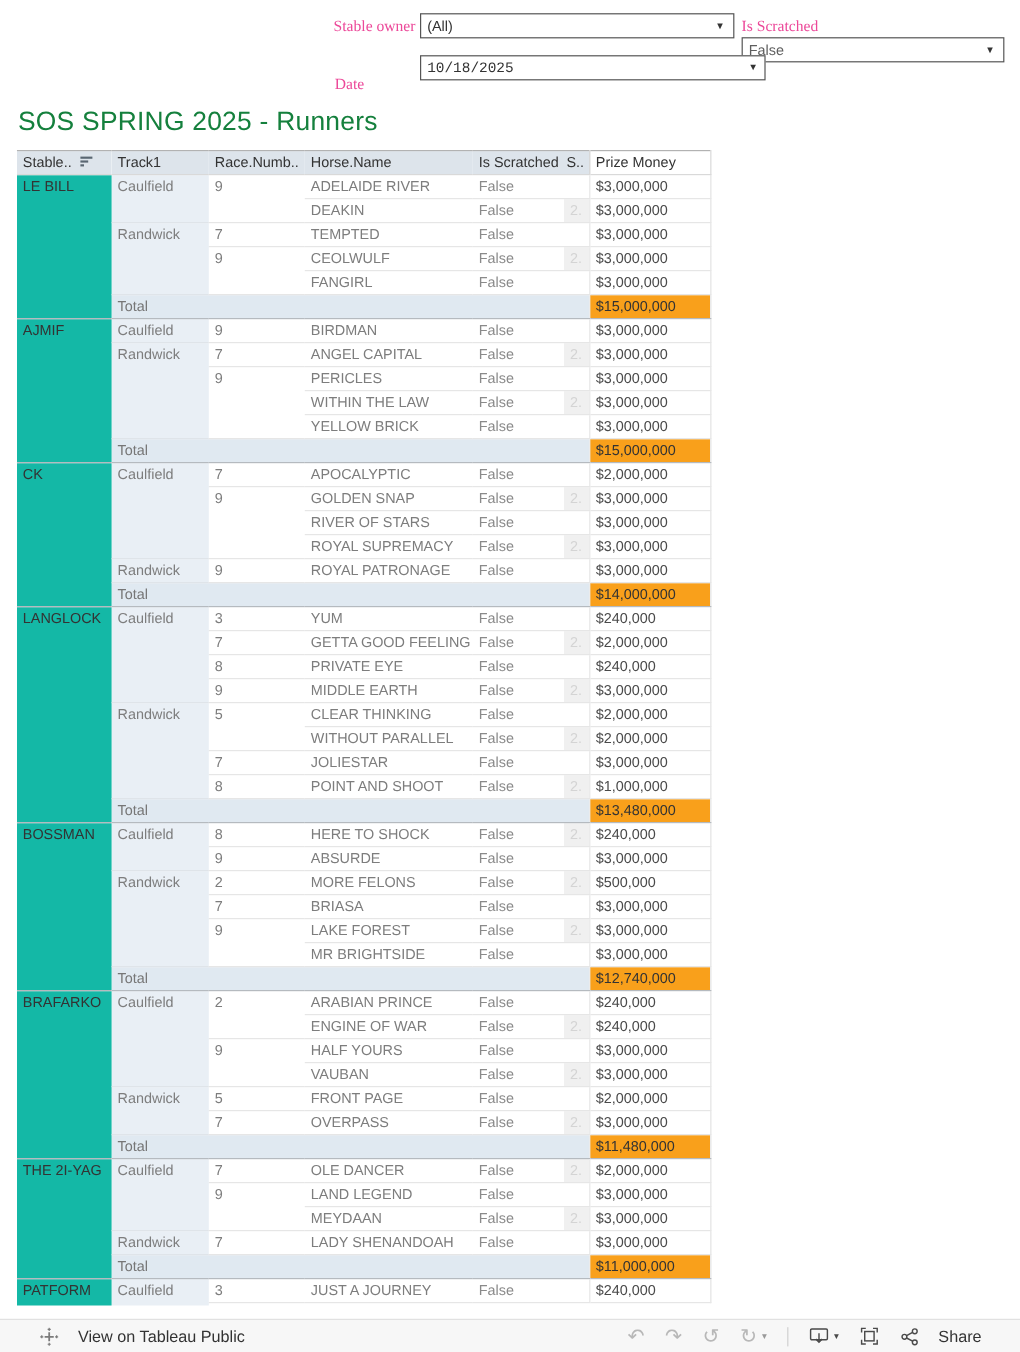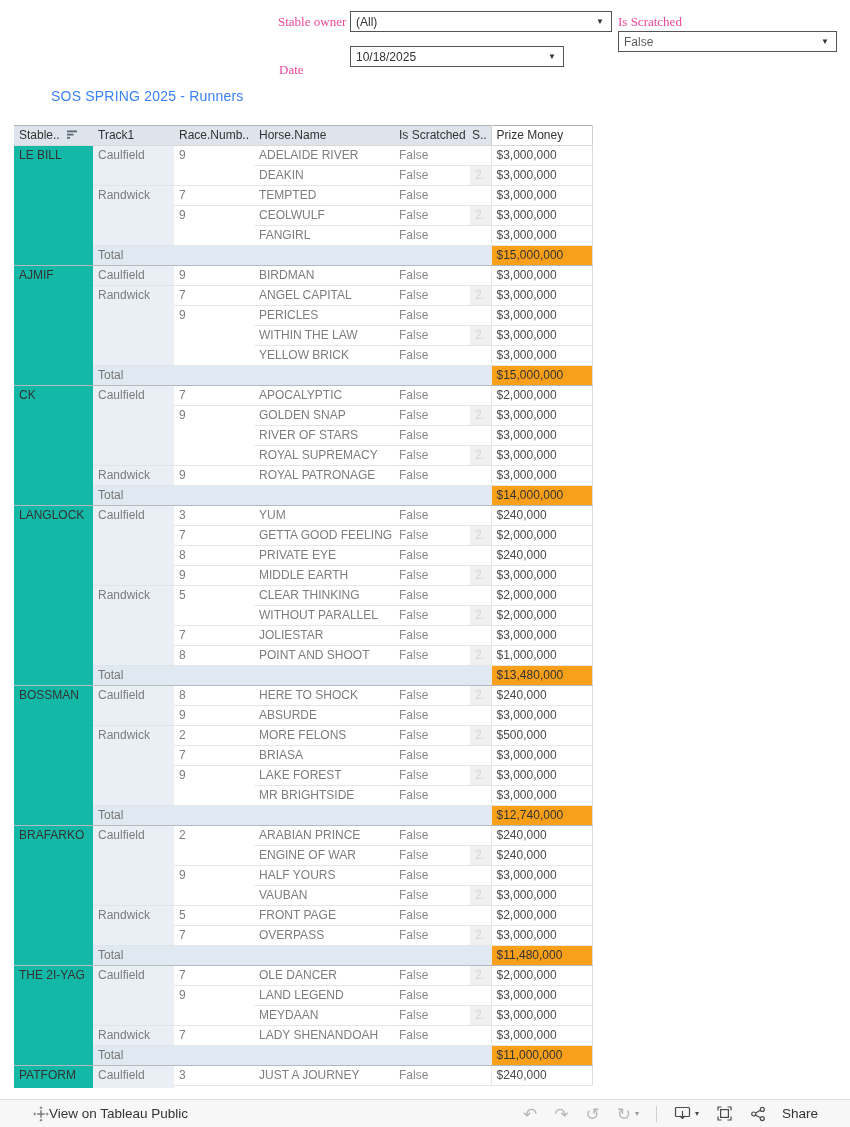--- a/index.html
+++ b/index.html
@@ -10,22 +10,22 @@
   .filter-label { position:absolute; font-family:"Liberation Serif", serif;
                   font-size:13px; color:#ec4899;text-align:right; }
   .dropdown { position:absolute; height:21px; background:#fff; border:1px solid #555;
               font-size:12px; color:#333; display:flex; align-items:center;
               padding:0 18px 0 5px; }
   .dropdown .dd-value { flex:1; white-space:nowrap; overflow:hidden; }
   .dropdown .caret { position:absolute; right:7px; top:6px; font-size:8px; color:#333; line-height:8px; }
   .dd-muted .dd-value { color:#5e5e5e; }
 
   
-  .page-title { position:absolute; left:15px; top:88px; font-size:14px; font-weight:400;
-                color:#3b82f6; letter-spacing:0.2px;margin-left:36px; }
+  .page-title { position:absolute; left:15px; top:88px; font-size:22px; font-weight:400;
+                color:#15803d; letter-spacing:0.2px; }
 
   
   .table-wrap { position:absolute; left:14px; top:125px; width:579px; height:963px;
                 overflow:hidden; }
   table.runners { border-collapse:collapse; table-layout:fixed; width:578px;
                   border-top:1px solid #b2b2b2; }
   table.runners td, table.runners th { height:20px; line-height:19px; padding:0 5px;
                   font-size:12px; font-weight:400; text-align:left; overflow:hidden;
                   white-space:nowrap; vertical-align:top; }
   th.hcell { background:#dde4eb; color:#333; border-bottom:1px solid #d9d9d9; }
@@ -45,21 +45,21 @@
   .total-label-cell { background:#e0e9f1; color:#767676; }
   .total-prize-cell { background:#f9a01b; color:#333; text-align:right;
                       border-left:1px solid #e6e6e6; border-right:1px solid #dcdcdc; }
   .filler-cell { border-bottom:none; }
   .sort-icon { display:inline-block; margin-left:6px; vertical-align:-1px; }
 
   
   .footer { position:absolute; left:0; bottom:0; width:850px; height:28px;
             background:#f7f7f7; border-top:1px solid #e1e1e1;
             display:flex; align-items:center; }
-  .footer-left { display:flex; align-items:center; gap:0; margin-left:33px;
+  .footer-left { display:flex; align-items:center; gap:16px; margin-left:33px;
                  font-size:13.5px; color:#333; }
   .footer-right { margin-left:auto; margin-right:32px; display:flex; align-items:center; gap:17px; }
   .tb-glyph { font-size:17px; line-height:16px; color:#b8b8b8; font-family:"DejaVu Sans", sans-serif; }
   .icon-group { display:flex; align-items:center; gap:4px; }
   .mini-caret { font-size:8px; color:#9a9a9a; }
   .mini-caret.dark { color:#4a4a4a; }
   .v-divider { width:1px; height:16px; background:#d0d0d0; }
   .share-box { display:flex; align-items:center; gap:16px; font-size:13.5px; color:#333; }
   svg.ico { display:block; }
 </style>
@@ -72,21 +72,21 @@
   <span class="caret">▼</span>
 </div>
 
 <div class="filter-label" style="left:618px; top:14px;">Is Scratched</div>
 <div class="dropdown dd-muted" style="left:618px; top:31px; width:219px;">
   <span class="dd-value">False</span>
   <span class="caret">▼</span>
 </div>
 
 <div class="filter-label" style="left:279px; top:62px;">Date</div>
-<div class="dropdown" style="left:350px; top:46px; width:214px;">
+<div class="dropdown" style="left:350px; top:46px; width:288px;font-family:Liberation Mono, monospace;">
   <span class="dd-value">10/18/2025</span>
   <span class="caret">▼</span>
 </div>
 
 <div class="page-title">SOS SPRING 2025 - Runners</div>
 
 <div class="table-wrap">
   <table class="runners">
     <colgroup>
       <col style="width:79px">

